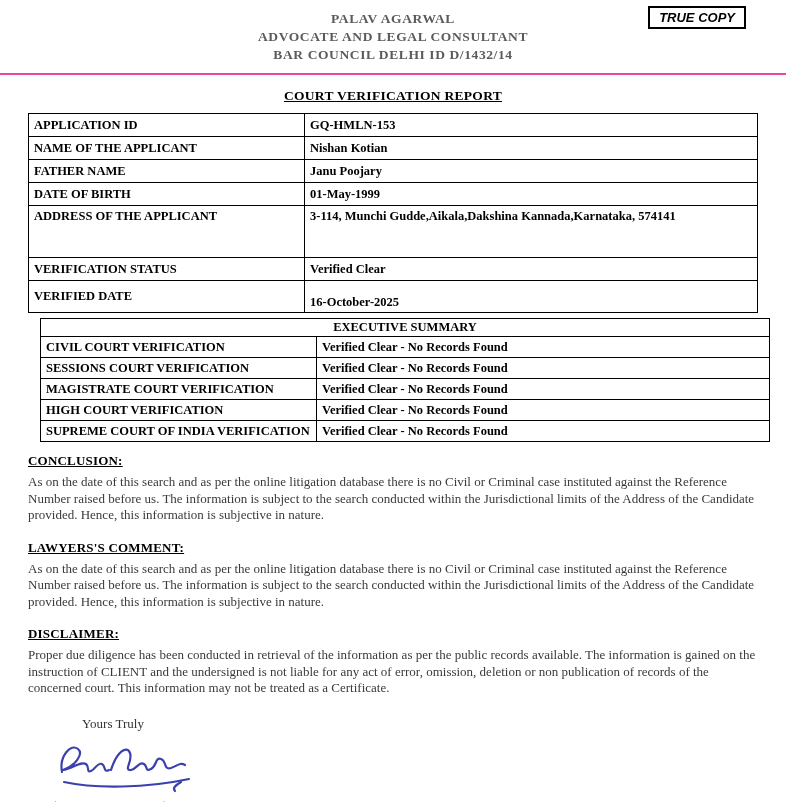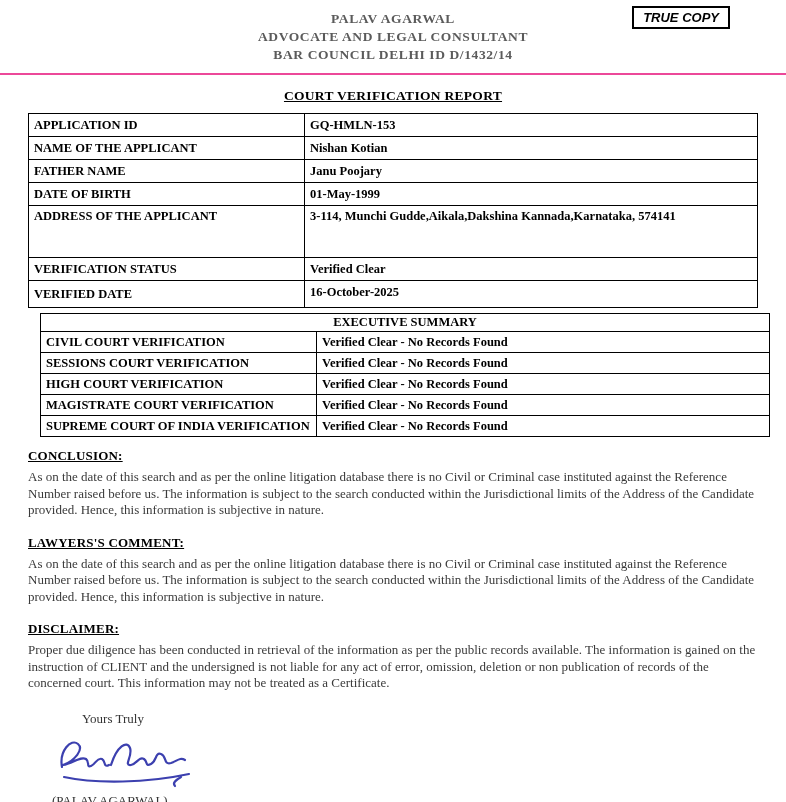--- a/index.html
+++ b/index.html
@@ -13,21 +13,21 @@
   .page { position: relative; width: 786px; height: 802px; }
 
   
   .header {
     text-align: center;
     padding-top: 10px; padding-bottom: 9px;
     border-bottom: 2px solid #ec4899;
   }
   .header div { font-weight: bold; color: #5b5b5b; font-size: 13.5px; line-height: 18px; letter-spacing: 0.6px; }
   .stamp {
-    position: absolute; top: 6px; right: 56px;
+    position: absolute; top: 6px; right: 40px;
     border: 2px solid #000;
     font-family: "Liberation Sans", sans-serif;
     font-style: italic; font-weight: bold;
     font-size: 13px; padding: 2px 9px; color: #000;
     background: #fff;
   }
 
   
   .report-title {
     text-align: center; font-weight: bold; font-size: 13.5px;
@@ -37,21 +37,21 @@
   .content { padding: 0 28px; }
 
   
   table { width: 100%; border-collapse: collapse; table-layout: fixed; }
   td { border: 1px solid #000; font-weight: bold; font-size: 12.5px; padding: 2px 5px; vertical-align: middle; }
   col.c1 { width: 276px; }
   .details { margin-top: 9px; }
   .details tr td { height: 23px; }
   .details tr.tall td { height: 52px; vertical-align: top; padding-top: 3px; }
   .details tr.vdate td { height: 27px; }
-  .details tr.vdate td.val { vertical-align: top; padding-top: 4px; }
+  .details tr.vdate td.val { vertical-align: top; padding-top: 14px; }
 
   .exec { margin-top: 5px; margin-left: 12px; }
   .exec .exec-title { text-align: center; height: 18px; padding: 1px 5px; }
   .exec tr.row td { height: 21px; }
   .exec td.val { text-align: left; }
 
   
   .section { margin-top: 11px; }
   .section .heading { font-weight: bold; font-size: 13px; text-decoration: underline; letter-spacing: 0.2px; }
   .section .body {
@@ -130,25 +130,25 @@
         </tr>
         <tr class="row">
           <td class="lbl">CIVIL COURT VERIFICATION</td>
           <td class="val">Verified Clear - No Records Found</td>
         </tr>
         <tr class="row">
           <td class="lbl">SESSIONS COURT VERIFICATION</td>
           <td class="val">Verified Clear - No Records Found</td>
         </tr>
         <tr class="row">
-          <td class="lbl">HIGH COURT VERIFICATION</td>
+          <td class="lbl">MAGISTRATE COURT VERIFICATION</td>
           <td class="val">Verified Clear - No Records Found</td>
         </tr>
         <tr class="row">
-          <td class="lbl">MAGISTRATE COURT VERIFICATION</td>
+          <td class="lbl">HIGH COURT VERIFICATION</td>
           <td class="val">Verified Clear - No Records Found</td>
         </tr>
         <tr class="row">
           <td class="lbl">SUPREME COURT OF INDIA VERIFICATION</td>
           <td class="val">Verified Clear - No Records Found</td>
         </tr>
       </tbody>
     </table>
 
     <div class="section">

